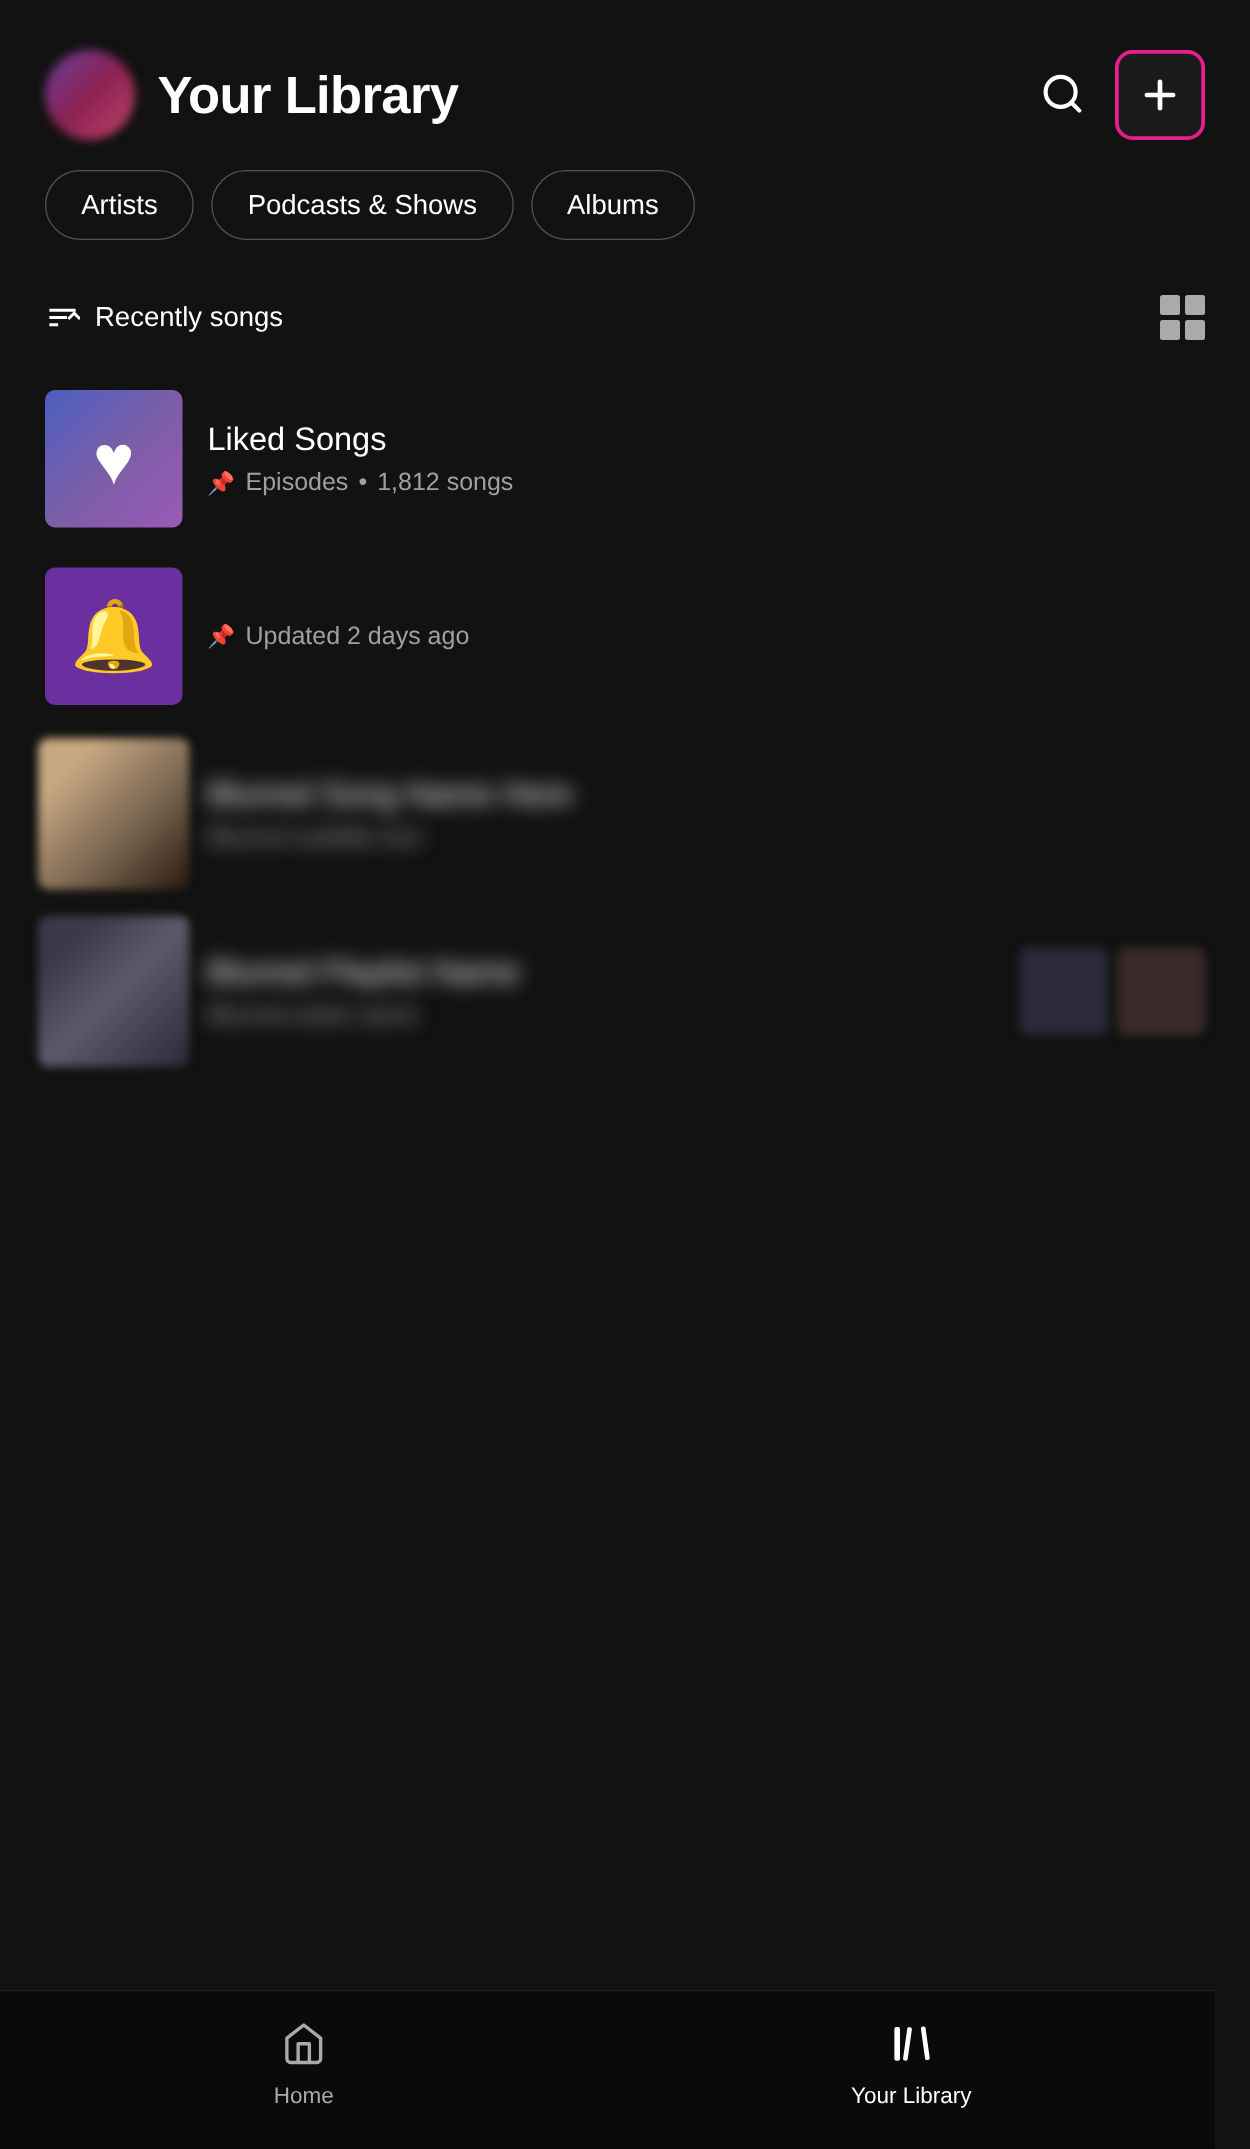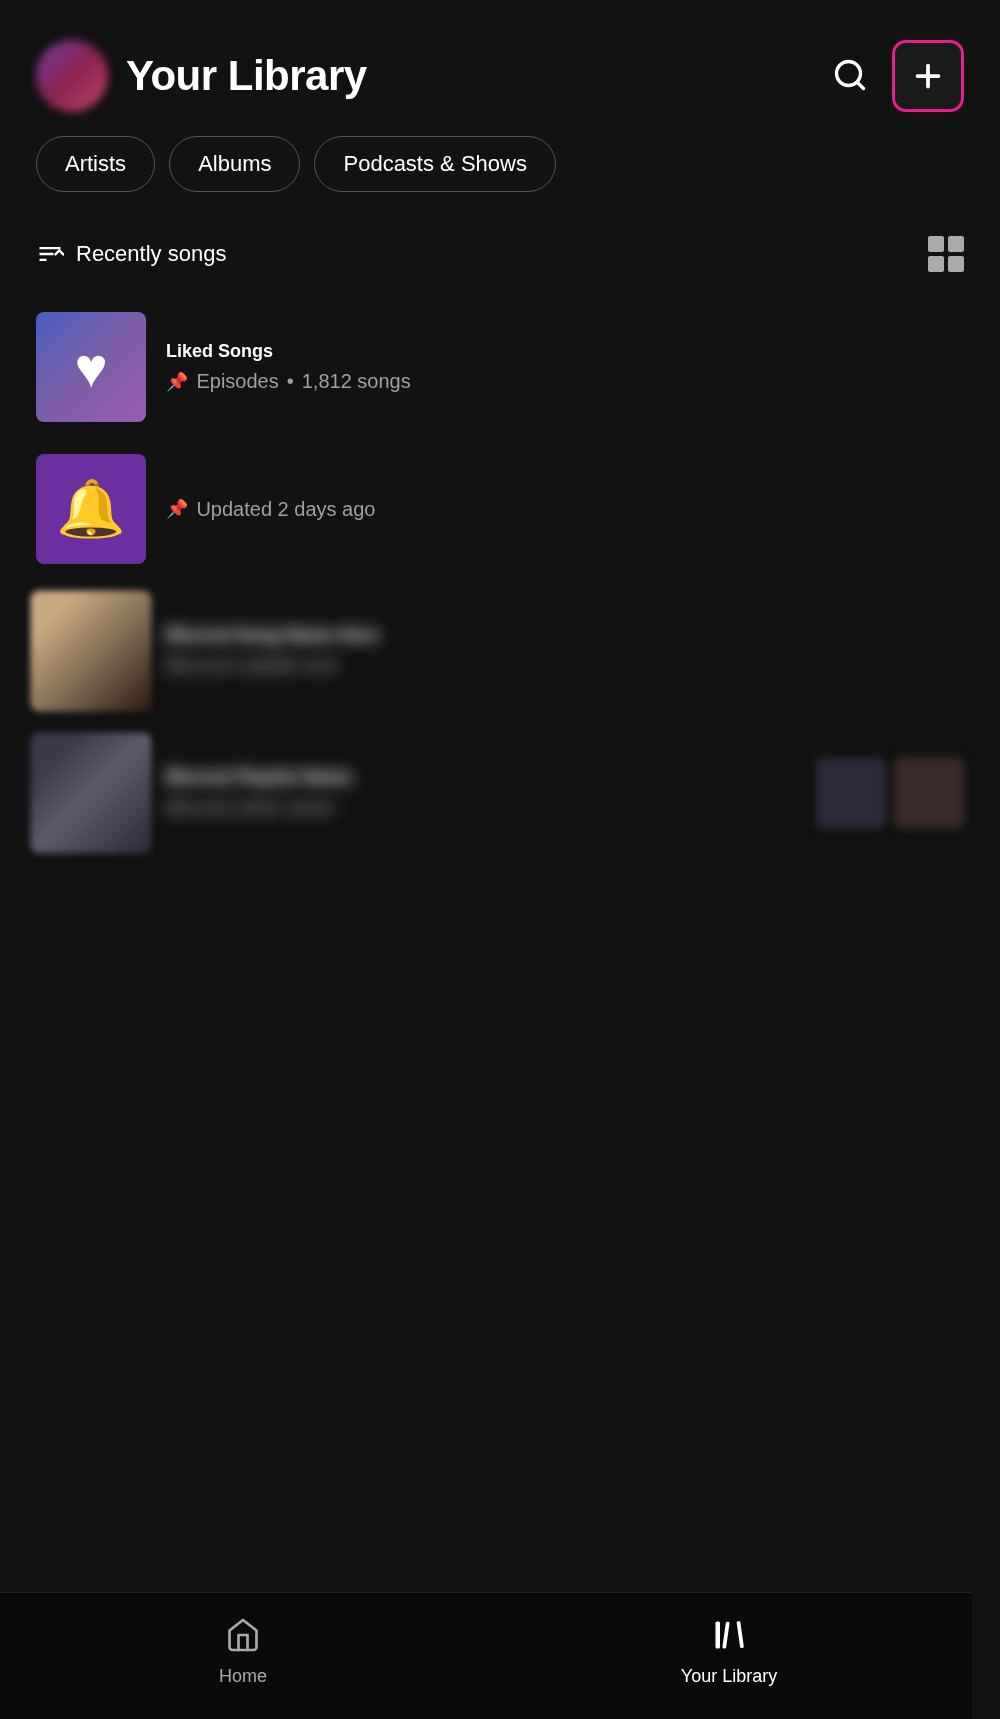--- a/index.html
+++ b/index.html
@@ -175,22 +175,22 @@
       filter: blur(3px);
       transform: scale(1.1);
     }
 
     .item-info {
       flex: 1;
       min-width: 0;
     }
 
     .item-name {
-      font-size: 18px;
-      font-weight: 700;
+      font-size: 26px;
+      font-weight: 400;
       color: #ffffff;
       margin-bottom: 8px;
       white-space: nowrap;
       overflow: hidden;
       text-overflow: ellipsis;
     }
 
     .item-name.blurred {
       filter: blur(8px);
       user-select: none;
@@ -317,22 +317,22 @@
       <svg width="36" height="36" viewBox="0 0 24 24" fill="none" stroke="white" stroke-width="2.5" stroke-linecap="round">
         <line x1="12" y1="5" x2="12" y2="19"></line>
         <line x1="5" y1="12" x2="19" y2="12"></line>
       </svg>
     </button>
   </div>
 </div>
 
 <div class="filter-bar">
   <button class="filter-pill">Artists</button>
+  <button class="filter-pill">Podcasts &amp; Shows</button>
   <button class="filter-pill">Albums</button>
-  <button class="filter-pill">Podcasts &amp; Shows</button>
 </div>
 
 <div class="sort-bar">
   <div class="sort-left">
     <span class="sort-icon">
       <svg width="28" height="28" viewBox="0 0 24 24" fill="white">
         <path d="M3 18h6v-2H3v2zm0-5h12v-2H3v2zm0-7v2h18V6H3z"></path>
         <path d="M16 13l4-4 4 4" stroke="white" fill="none" stroke-width="2"></path>
       </svg>
     </span>

